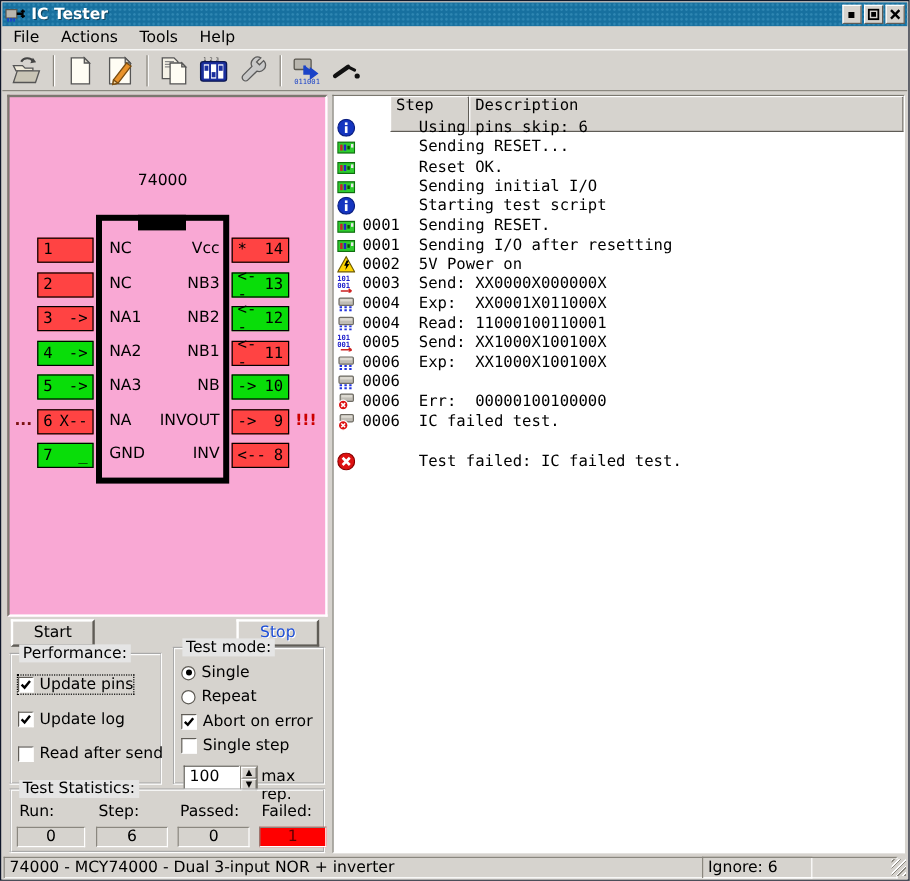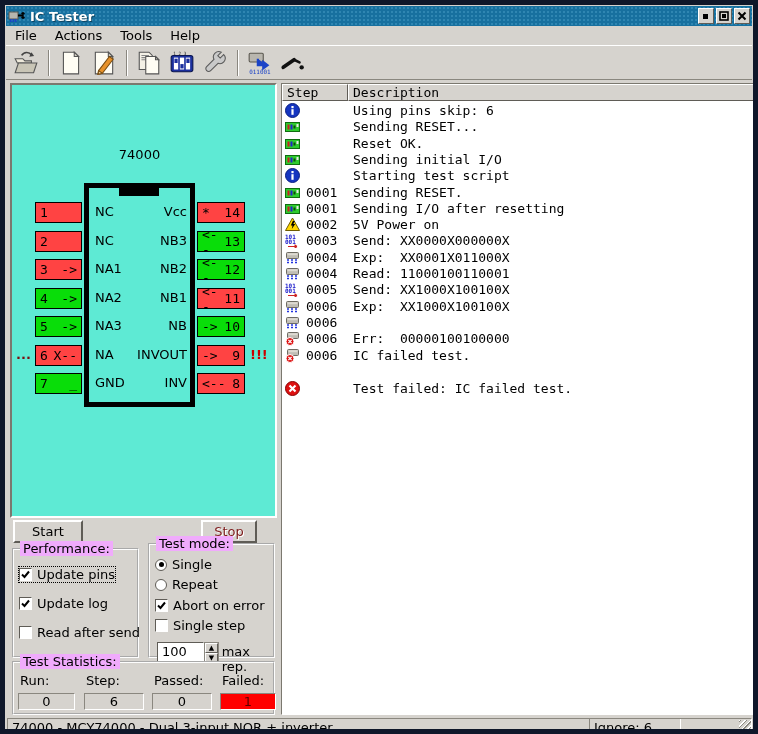--- a/index.html
+++ b/index.html
@@ -1,20 +1,20 @@
 <!DOCTYPE html>
 <html><head>
 <meta charset="utf-8">
 <style>
   * { box-sizing: border-box; margin: 0; padding: 0; }
   html,body { background:#555; }
   body { font-family:"DejaVu Sans", sans-serif; }
   #win {
     position:relative; width:758px; height:734px;
-    background:#d6d3ce; border:5px solid #0f172a; overflow:hidden;
+    background:#d6d3ce; border:1px solid #0f172a; overflow:hidden;
     font-size:13px; color:#000;
   }
   
   .titlebar {
     position:absolute; left:1px; top:1px; right:1px; height:20px;
     background-color:#17709f;
     background-image: radial-gradient(circle, #2f86b2 1px, rgba(0,0,0,0) 1.2px);
     background-size:4px 4px;
     display:flex; align-items:center; padding:0 2px;
   }
@@ -42,21 +42,21 @@
   }
   .tool-btn {
     width:32px; height:30px; display:inline-flex; align-items:center; justify-content:center;
     border:1px solid rgba(0,0,0,0); margin-right:1px;
   }
   .tool-sep { width:2px; height:26px; margin:0 5px;
     border-left:1px solid #8a877f; border-right:1px solid #fff; }
   
   .ic-panel {
     position:absolute; left:5px; top:78px; width:267px; height:435px;
-    border:2px solid; border-color:#7b786f #fff #fff #7b786f; background:#5eead4;
+    border:2px solid; border-color:#7b786f #fff #fff #7b786f; background:#f9a8d4;
   }
   .chip-title { position:absolute; left:72px; top:62px; width:111px; text-align:center; }
   .chip-body { position:absolute; left:72px; top:98px; width:111px; height:224px;
     border:5px solid #000; }
   .chip-notch { position:absolute; left:107px; top:98px; width:40px; height:13px; background:#000; }
   .pin-row { position:absolute; left:0; height:21px; width:267px; }
   .pin-box {
     position:absolute; top:0; height:21px; border:1px solid #000;
     font-family:"DejaVu Sans Mono", monospace; font-size:13px;
     display:flex; align-items:center; justify-content:space-between; padding:0 4px;
@@ -70,25 +70,25 @@
   .pin-label.right { right:92px; }
   .pin-prefix { position:absolute; left:4px; top:2px; color:#7a1010; font-weight:bold; }
   .pin-suffix { position:absolute; left:238px; top:2px; color:#cc0000; font-weight:bold; }
   
   .push-btn {
     position:absolute; height:23px; background:#d6d3ce; text-align:center;
     border:2px solid; border-color:#fff #5f5c56 #5f5c56 #fff;
     font-family:"DejaVu Sans", sans-serif; font-size:13px; padding-top:2px;
   }
   #start-btn { left:8px; top:515px; width:70px; }
-  #stop-btn { left:196px; top:515px; width:56px; color:#7f1d1d; text-shadow:1px 1px 0 #fff; }
+  #stop-btn { left:196px; top:515px; width:69px; color:#1d4ed8; text-shadow:1px 1px 0 #fff; }
   
   .groupbox { position:absolute; border:2px groove #fdfdfd; }
   .groupbox > .legend {
-    position:absolute; top:-9px; left:6px; background:#f0abfc; padding:0 3px; font-size:13px;
+    position:absolute; top:-9px; left:6px; background:#e5e5e5; padding:0 3px; font-size:13px;
   }
   #perf-box { left:7px; top:543px; width:127px; height:110px; }
   #mode-box { left:143px; top:538px; width:127px; height:115px; }
   #stats-box { left:7px; top:656px; width:263px; height:54px; }
   .check-row, .radio-row { position:absolute; left:5px; display:flex; align-items:center; white-space:nowrap; }
   .check-row.focused { outline:1px dotted #000; }
   .checkbox {
     width:13px; height:13px; background:#fff; margin-right:5px; flex:0 0 auto;
     border:1px solid; border-color:#5f5c56 #fff #fff #5f5c56;
     display:inline-flex; align-items:center; justify-content:center;
@@ -113,21 +113,21 @@
     position:absolute; top:30px; height:17px; text-align:center; background:#d6d3ce;
     border:1px solid; border-color:#8a877f #fff #fff #8a877f; font-size:13px;
   }
   .stat-value.alert { background:#ff0000; color:#5c0000; }
   
   .log-panel {
     position:absolute; left:276px; top:78px; width:477px; height:632px;
     background:#fff; border:1px solid; border-color:#7b786f #fff #fff #7b786f; overflow:hidden;
     font-family:"DejaVu Sans Mono", monospace; font-size:13px;
   }
-  .log-header { position:absolute; left:0; top:0; right:0; height:17px; display:flex; }
+  .log-header { position:absolute; left:0; top:0; right:0; height:30px; display:flex;padding-left:47px; }
   .log-header .col {
     background:#d6d3ce; border:1px solid; border-color:#fff #5f5c56 #5f5c56 #fff;
     padding:0 4px; font-size:13px; line-height:15px;
   }
   .col-step { width:66px; }
   .col-desc { flex:1; }
   .log-row { position:absolute; left:0; right:0; height:16.3px; }
   .log-row .licon { position:absolute; left:3px; top:0; width:15px; height:15px; }
   .log-row .lstep { position:absolute; left:24px; top:0; }
   .log-row .ltext { position:absolute; left:71px; top:0; white-space:pre; }

